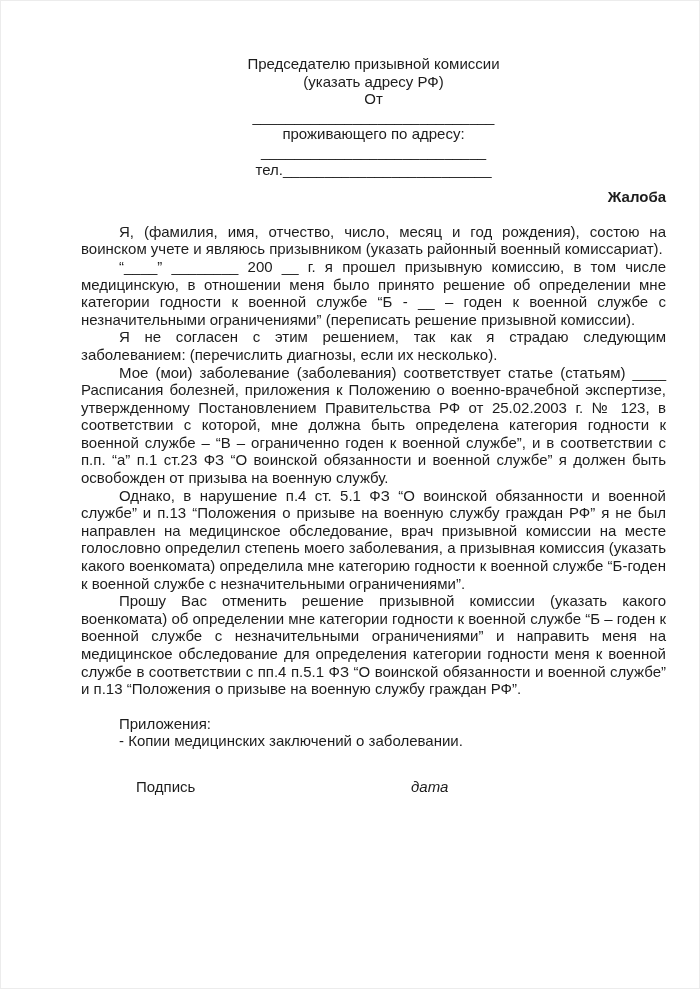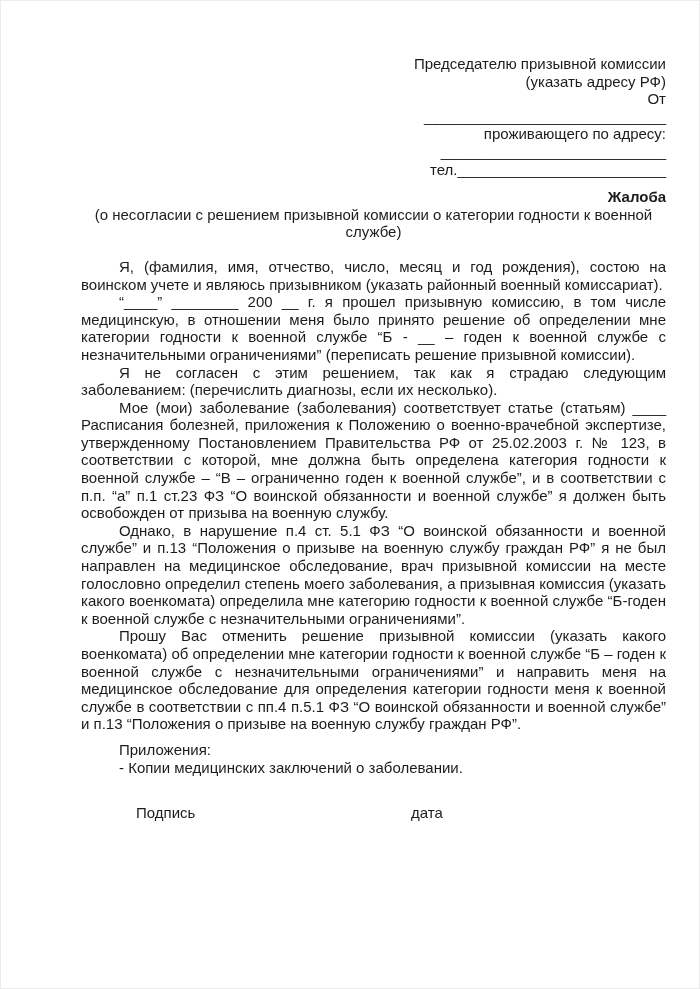--- a/index.html
+++ b/index.html
@@ -14,21 +14,21 @@
     background: #ffffff;
     border: 1px solid #ececec;
     padding: 54px 33px 0 80px;
     font-family: "Liberation Sans", "DejaVu Sans", sans-serif;
     font-size: 15px;
     line-height: 17.6px;
     color: #1c1c1c;
     overflow: hidden;
   }
   .header-block {
-    text-align: right;
+    text-align: center;
   }
   .header-block div {
     white-space: nowrap;
   }
   .doc-title {
     text-align: right;
     font-weight: bold;
     margin-top: 10px;
   }
   .doc-subtitle {
@@ -36,60 +36,60 @@
   }
   .doc-body {
     margin-top: 17px;
   }
   .doc-body p {
     margin: 0;
     text-align: justify;
     text-indent: 38px;
   }
   .attachments {
-    margin-top: 8px;
+    margin-top: 17px;
   }
   .attachments p {
     margin: 0;
     text-align: justify;
     text-indent: 38px;
   }
   .signature-row {
     position: relative;
     margin-top: 28px;
     height: 18px;
   }
   .sig-label {
     position: absolute;
     left: 55px;
     top: 0;
   }
   .date-label {
     position: absolute;
     left: 330px;
     top: 0;
+    font-style: italic;
   }
 </style>
 </head>
 <body>
 
 <div class="page">
 
   <div class="header-block">
     <div>Председателю призывной комиссии</div>
     <div>(указать адресу РФ)</div>
     <div>От</div>
     <div>_____________________________</div>
     <div>проживающего по адресу:</div>
     <div>___________________________</div>
     <div><span>тел.</span><span>_________________________</span></div>
   </div>
 
   <div class="doc-title">Жалоба</div>
-  <div class="doc-subtitle">(о несогласии с решением призывной комиссии о категории годности к военной службе)</div>
 
   <div class="doc-body">
     <p>Я, (фамилия, имя, отчество, число, месяц и год рождения), состою на воинском учете и являюсь  призывником  (указать районный военный комиссариат).</p>
     <p>“____” ________ 200 __ г. я прошел призывную комиссию, в том числе медицинскую, в отношении меня было принято решение об определении мне категории годности к военной службе “Б - __ – годен к военной службе с незначительными ограничениями” (переписать решение призывной комиссии).</p>
     <p>Я не согласен с этим решением, так как я страдаю следующим заболеванием:  (перечислить диагнозы, если их несколько).</p>
     <p>Мое (мои) заболевание (заболевания) соответствует статье (статьям) ____ Расписания болезней, приложения к Положению о военно-врачебной экспертизе, утвержденному Постановлением Правительства РФ от 25.02.2003 г. № 123, в соответствии с которой, мне должна быть определена категория годности к военной службе – “В – ограниченно годен к военной службе”, и в соответствии с п.п. “а” п.1 ст.23 ФЗ “О воинской обязанности и военной службе” я должен быть освобожден от призыва на военную службу.</p>
     <p>Однако, в нарушение п.4 ст. 5.1 ФЗ “О воинской обязанности и военной службе” и п.13 “Положения о призыве на военную службу граждан РФ” я не был направлен на медицинское обследование, врач призывной комиссии на месте голословно определил степень моего заболевания, а призывная комиссия (указать какого военкомата) определила мне категорию годности к военной службе “Б-годен к военной службе с незначительными ограничениями”.</p>
     <p>Прошу Вас отменить решение призывной комиссии (указать какого военкомата) об определении мне категории годности к военной службе “Б – годен к военной службе с незначительными ограничениями” и направить меня на медицинское обследование для определения категории годности меня к военной службе в соответствии с пп.4 п.5.1 ФЗ “О воинской обязанности и военной службе” и п.13 “Положения о призыве на военную службу граждан РФ”.</p>
   </div>
 

